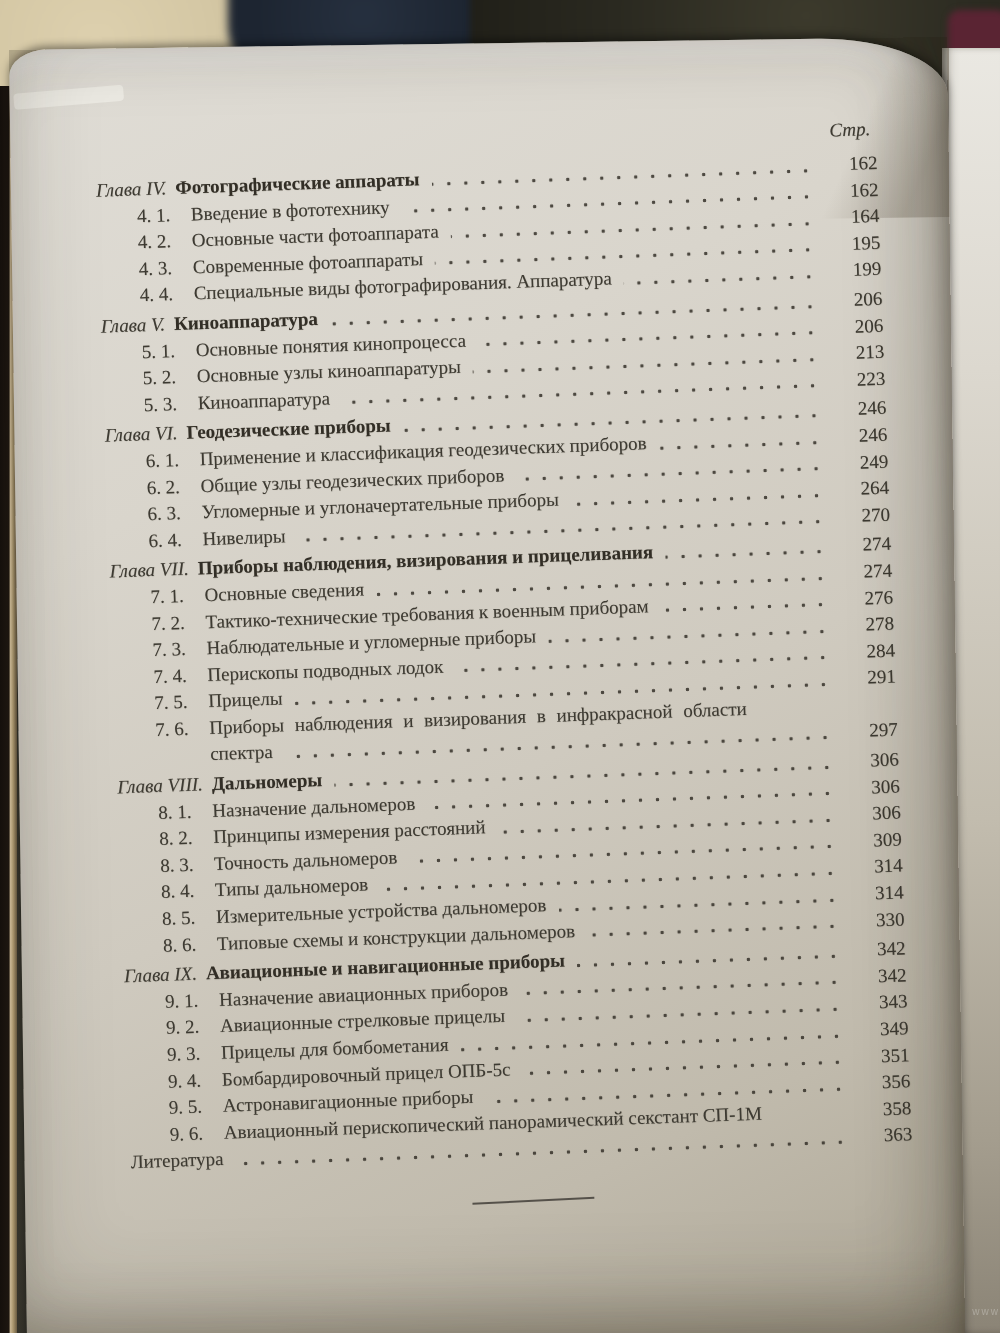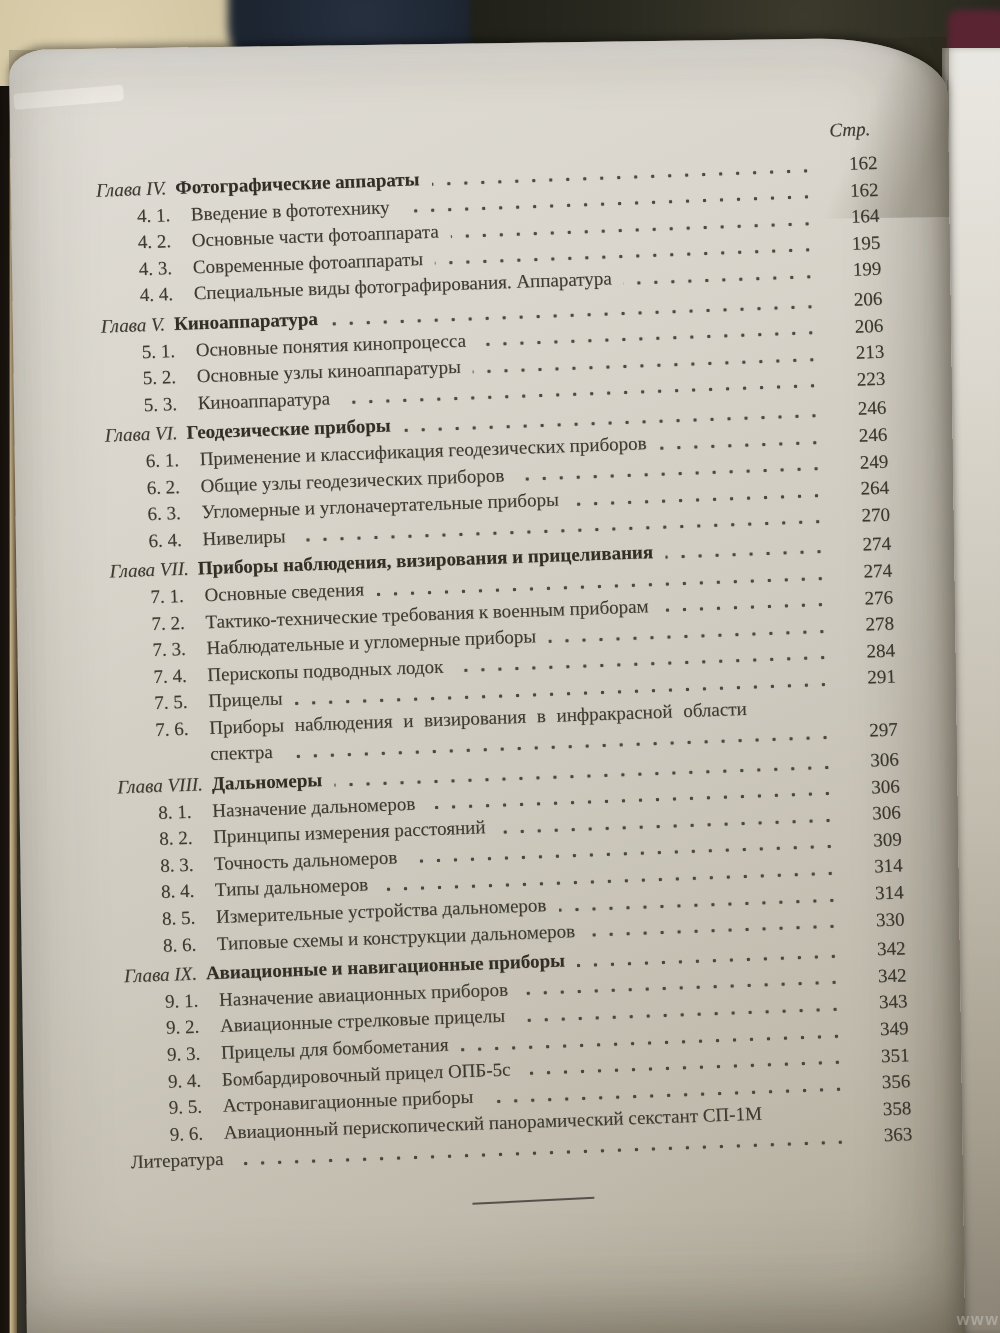--- a/index.html
+++ b/index.html
@@ -65,23 +65,23 @@
   .leader{flex:1 1 auto;align-self:flex-end;height:7px;margin:0 10px 5px 12px;
     background-image:radial-gradient(circle,rgba(52,48,40,.85) 1.4px,transparent 2.1px);
     background-size:17px 7px;background-repeat:repeat-x;background-position:right bottom;}
   .leader.nodots{background:none;}
   .wrap2{display:block;padding-left:40px;}
   .wrap2 .l1{display:flex;align-items:baseline;line-height:26.6px;}
   .wrap2 .l1 .title{word-spacing:6px;}
   .wrap2 .l2{display:flex;align-items:baseline;line-height:26.6px;padding-left:54px;}
   .closing-rule{width:122px;height:2px;background:#55514a;margin:38px 0 0 340px;
     transform:rotate(-0.8deg);}
-  .watermark{position:absolute;right:0px;bottom:4px;
+  .watermark{position:absolute;right:0px;bottom:16px;
     color:rgba(255,255,255,.28);font-family:"Liberation Sans","DejaVu Sans",sans-serif;
-    font-size:16px;letter-spacing:2px;font-weight:bold;}
+    font-size:10px;letter-spacing:2px;}
 </style>
 </head>
 <body>
 
 <div class="scene">
   <div class="carpet-beige"></div>
   <div class="carpet-navy"></div>
   <div class="carpet-darkolive"></div>
   <div class="carpet-maroon"></div>
 

